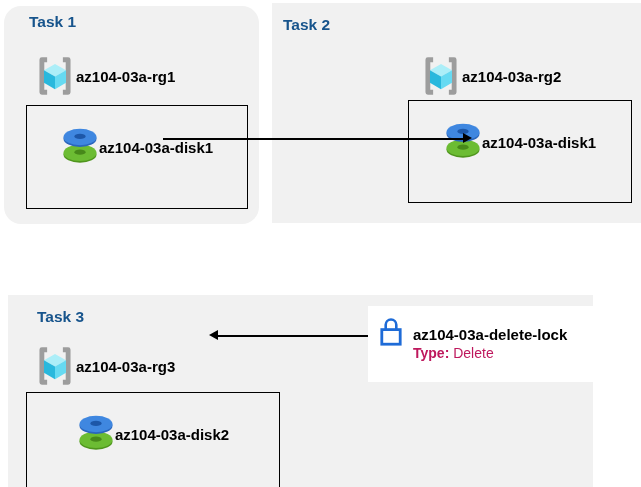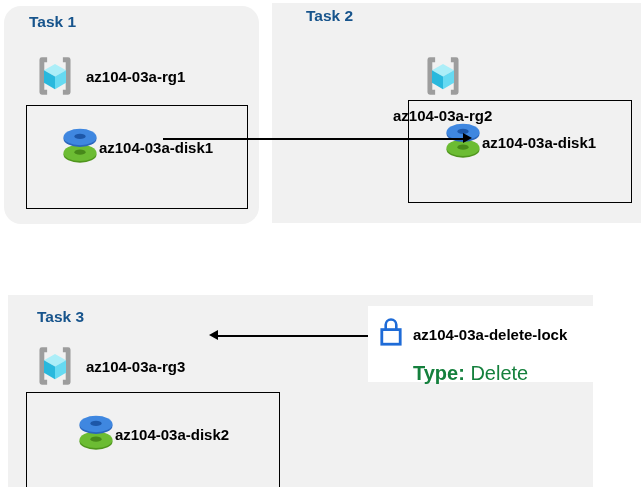--- a/index.html
+++ b/index.html
@@ -11,26 +11,26 @@
   .panel { position:absolute; background:#f1f1f1; }
   #panel1 { left:4px;   top:6px;   width:255px; height:218px;border-radius:17px; }
   #panel2 { left:272px; top:3px;   width:369px; height:220px; }
   #panel3 { left:8px;   top:263px; width:585px; height:220px;margin-top:32px; }
 
   .task-title {
     position:absolute; margin:0; font-size:15.5px; font-weight:700;
     color:#17548c; white-space:nowrap;
   }
   #panel1 .task-title { left:25px; top:7px; }
-  #panel2 .task-title { left:11px; top:4px;margin-left:23px; }
+  #panel2 .task-title { left:11px; top:13px; }
   #panel3 .task-title { left:29px; top:13px; }
 
-  .rg-row { position:absolute; display:flex; align-items:center; gap:10px; }
+  .rg-row { position:absolute; display:flex; align-items:center; }
   #panel1 .rg-row { left:30px;  top:49px; }
-  #panel2 .rg-row { left:121px; top:52px;flex-direction:column; }
+  #panel2 .rg-row { left:148px; top:52px; }
   #panel3 .rg-row { left:26px;  top:50px;text-align:right; }
   .rg-icon { width:42px; height:42px; display:block; }
   .rg-label, .res-label, .move-label, .lock-name {
     font-size:15px; font-weight:700; color:#000; white-space:nowrap;
   }
 
   .res-box {
     position:absolute; border:1.5px solid #000; box-sizing:border-box;
     display:flex; flex-direction:row; align-items:center; justify-content:center;
     padding-bottom:24px;
@@ -56,21 +56,21 @@
     border-top:5.5px solid transparent; border-bottom:5.5px solid transparent;
     border-right:9px solid #000;
   }
   .move-label { position:absolute; left:277px; top:115px; }
 
   
   .lock-callout { position:absolute; left:368px; top:306px; width:262px; height:76px; background:#ffffff; }
   .lock-icon-wrap { position:absolute; left:9px; top:8px; width:28px; height:36px; background:#ffffff; }
   .lock-icon { width:28px; height:36px; display:block; }
   .lock-text { position:absolute; left:45px; top:19px; line-height:19px; }
-  .lock-type { font-size:20px; color:#15803d; white-space:nowrap;margin-top:20px; }
+  .lock-type { font-size:14px; color:#be185d; white-space:nowrap; }
   .lock-type .type-key { font-weight:700; }
   .hidden-defs { position:absolute; width:0; height:0; overflow:hidden; }
 </style>
 </head>
 <body>
 
 <svg class="hidden-defs" aria-hidden="true">
   <defs>
     <symbol id="sym-rg" viewBox="0 0 40 40">
       <path d="M12.5 4.5 H7.5 V35.5 H12.5" fill="none" stroke="#9d9d9d" stroke-width="4.6" stroke-linejoin="round"></path>

